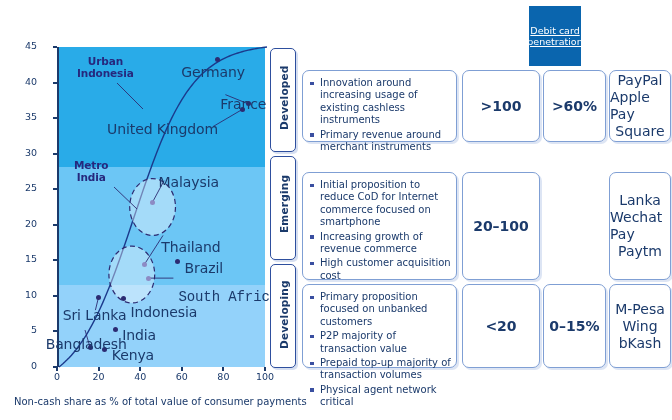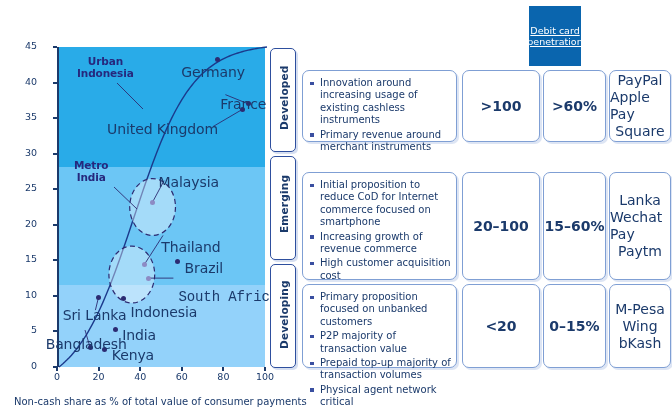--- a/index.html
+++ b/index.html
@@ -242,21 +242,20 @@
       </div>
 
     <div class="cell desc r1">
       <ul class="bullets" id="bul-1">
           <li>Initial proposition to reduce CoD for Internet commerce focused on smartphone</li>
           <li>Increasing growth of revenue commerce</li>
           <li>High customer acquisition cost</li>
         </ul>
     </div>
     <div class="cell val r1 c-atm">20–100</div>
-    <div class="cell val r1 c-card">15–60%</div>
     <div class="cell props r1 c-prop" id="prop-1">
         <div>Lanka</div>
         <div>Wechat Pay</div>
         <div>Paytm</div>
       </div>
 
     <div class="cell desc r2">
       <ul class="bullets" id="bul-2">
           <li>Primary proposition focused on unbanked customers</li>
           <li>P2P majority of transaction value</li>

